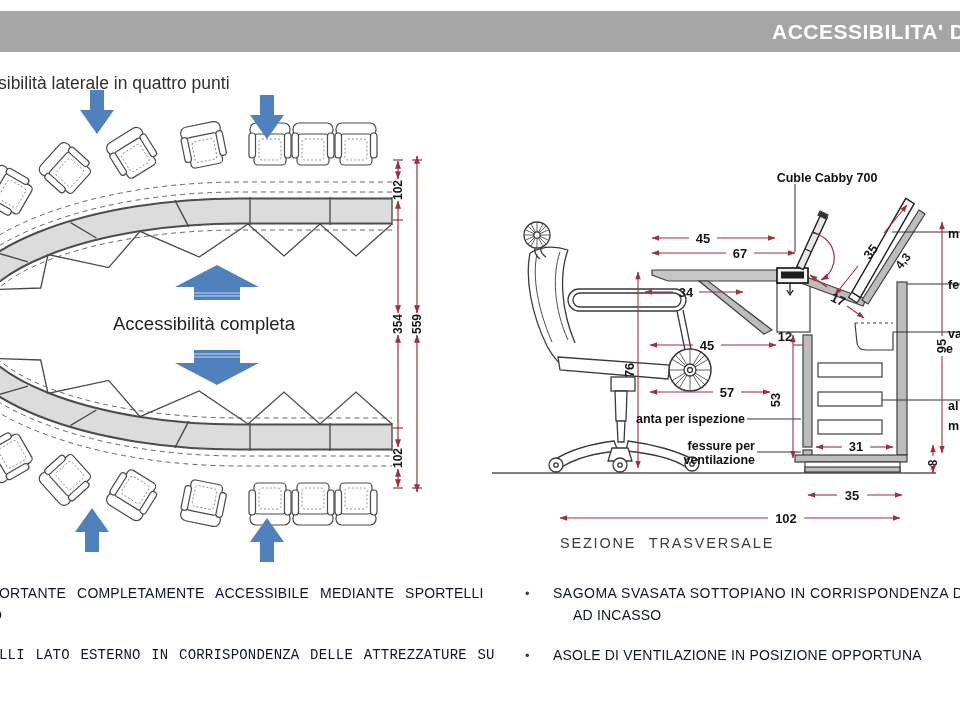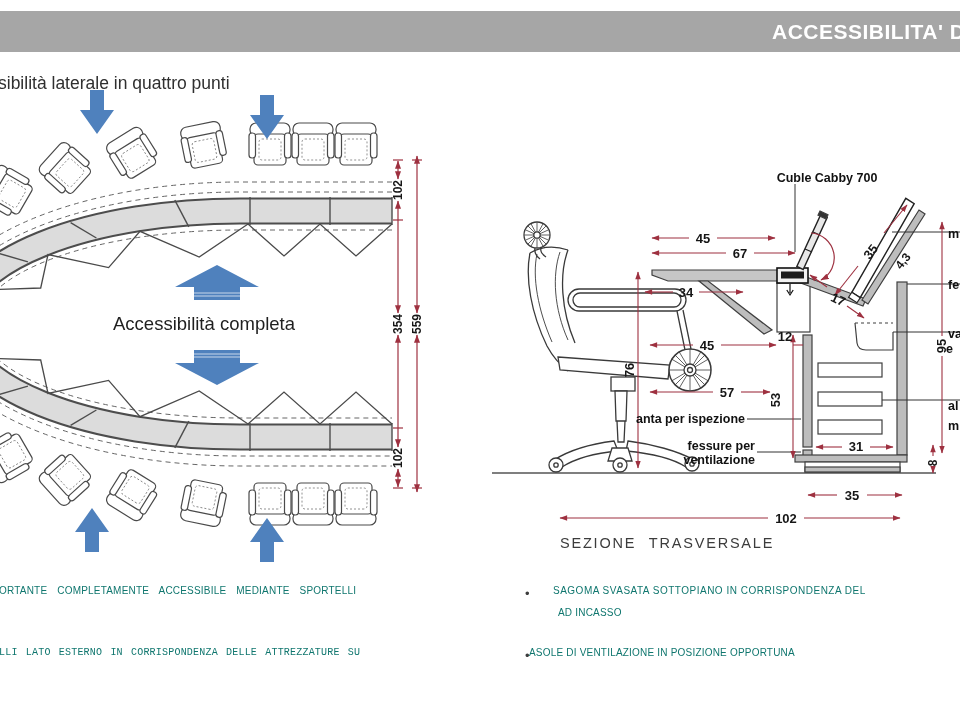--- a/index.html
+++ b/index.html
@@ -8,21 +8,21 @@
   .abs{position:absolute;}
   #header-bar{left:0;top:11px;width:960px;height:41px;background:#a6a6a6;}
   #header-title{left:772px;top:11px;height:41px;line-height:41px;color:#ffffff;
     font-size:21px;font-weight:bold;white-space:nowrap;letter-spacing:.5px;}
   #caption-left{left:-2px;top:73px;font-size:17.5px;color:#2f2f2f;white-space:nowrap;}
   svg{overflow:hidden;}
   svg text{font-family:"Liberation Sans",sans-serif;}
   .dimnum{font-size:13px;font-weight:bold;fill:#161616;}
   .dimnum-sm{font-size:12px;font-weight:bold;fill:#161616;}
   .lbl{font-size:12.5px;font-weight:bold;fill:#111;}
-  .bullet-line{color:#0f766e;font-size:10px;letter-spacing:.2px;white-space:nowrap;}
+  .bullet-line{color:#0f172a;font-size:14px;letter-spacing:.2px;white-space:nowrap;}
   .ws-wide{word-spacing:7px;}
   .ws-mid{word-spacing:2px;font-family:Liberation Mono, monospace;}
   .dot{color:#3d3d3d;font-size:13px;}
 </style>
 </head>
 <body>
 
 <div id="slide">
 
   <div id="header-bar" class="abs"></div>
@@ -272,17 +272,17 @@
     <text class="lbl" x="468" y="270">m</text>
     <text x="80" y="388" font-size="14.5" fill="#3c3c3c" letter-spacing="1.8" word-spacing="7">SEZIONE TRASVERSALE</text>
   </svg>
 
   <div class="abs bullet-line ws-wide" style="left:-1px;top:585px">ORTANTE COMPLETAMENTE ACCESSIBILE MEDIANTE SPORTELLI</div>
   <div class="abs bullet-line" style="left:-9px;top:607px">O</div>
   <div class="abs bullet-line ws-mid" style="left:-1px;top:647px">LLI LATO ESTERNO IN CORRISPONDENZA DELLE ATTREZZATURE SU</div>
 
   <div class="abs dot" style="left:525px;top:586px">•</div>
   <div class="abs bullet-line" style="left:553px;top:585px;letter-spacing:.5px">SAGOMA SVASATA SOTTOPIANO IN CORRISPONDENZA DEL</div>
-  <div class="abs bullet-line" style="left:558px;top:607px">AD INCASSO</div>
+  <div class="abs bullet-line" style="left:573px;top:607px">AD INCASSO</div>
   <div class="abs dot" style="left:525px;top:648px">•</div>
-  <div class="abs bullet-line" style="left:529px;top:647px">ASOLE DI VENTILAZIONE IN POSIZIONE OPPORTUNA</div>
+  <div class="abs bullet-line" style="left:553px;top:647px">ASOLE DI VENTILAZIONE IN POSIZIONE OPPORTUNA</div>
 
 </div>
 
 </body></html>

